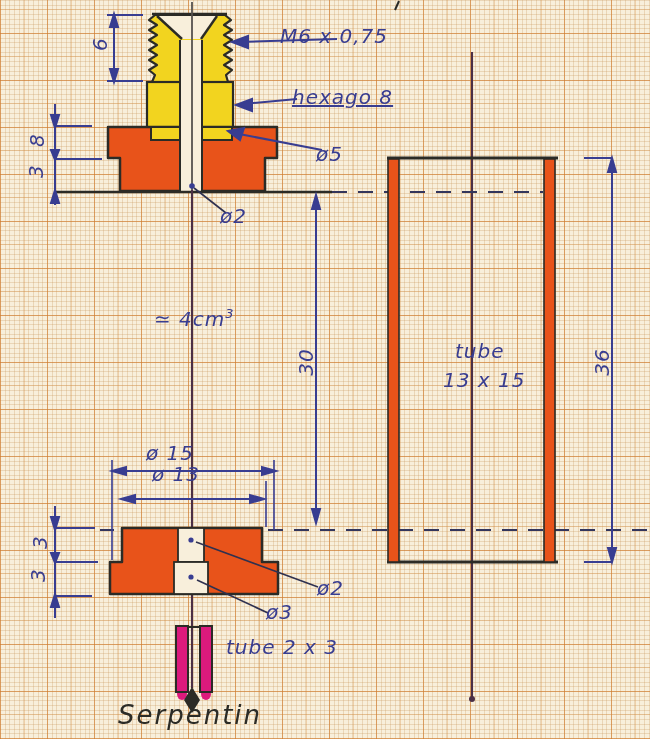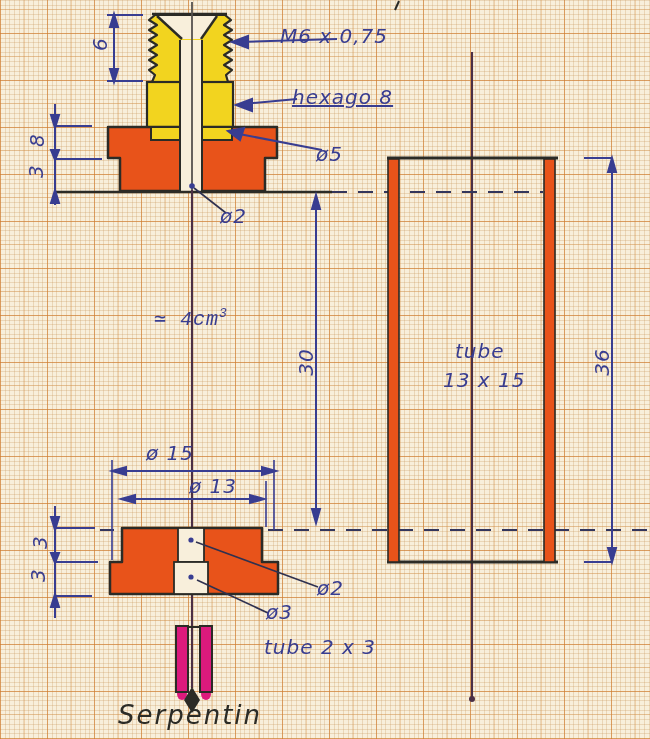--- a/index.html
+++ b/index.html
@@ -175,40 +175,40 @@
   <div class="lbl" style="left:292px;top:87px;text-decoration:underline;">hexago 8</div>
 
   <div class="lbl" style="left:316px;top:144px;">ø5</div>
 
   <div class="lbl rot" style="left:25px;top:130px;width:24px;text-align:center;">8</div>
 
   <div class="lbl rot" style="left:24px;top:161px;width:24px;text-align:center;">3</div>
 
   <div class="lbl" style="left:220px;top:206px;">ø2</div>
 
-  <div class="lbl" style="left:154px;top:307px;font-family:Liberation Mono, monospace;">
+  <div class="lbl" style="left:154px;top:307px;">
     <span>≃ 4cm</span><sup>3</sup>
   </div>
 
   <div class="lbl rot" style="left:288px;top:352px;width:36px;text-align:center;">30</div>
 
   <div class="lbl" style="left:425px;top:341px;padding-left:30px;">tube</div>
   <div class="lbl" style="left:443px;top:370px;">13 x 15</div>
 
   <div class="lbl rot" style="left:584px;top:352px;width:36px;text-align:center;">36</div>
 
   <div class="lbl" style="left:146px;top:443px;">ø 15</div>
 
-  <div class="lbl" style="left:152px;top:476px;margin-left:37px;">ø 13</div>
+  <div class="lbl" style="left:152px;top:464px;">ø 13</div>
 
   <div class="lbl rot" style="left:28px;top:532px;width:24px;text-align:center;">3</div>
 
   <div class="lbl rot" style="left:26px;top:565px;width:24px;text-align:center;">3</div>
 
   <div class="lbl" style="left:317px;top:578px;">ø2</div>
 
   <div class="lbl" style="left:266px;top:602px;">ø3</div>
 
-  <div class="lbl" style="left:226px;top:637px;padding-left:38px;">tube 2 x 3</div>
+  <div class="lbl" style="left:226px;top:637px;">tube 2 x 3</div>
 
   <div class="lbl black big" style="left:118px;top:702px;">Serpentin</div>
 
 </div>
 
 </body></html>

